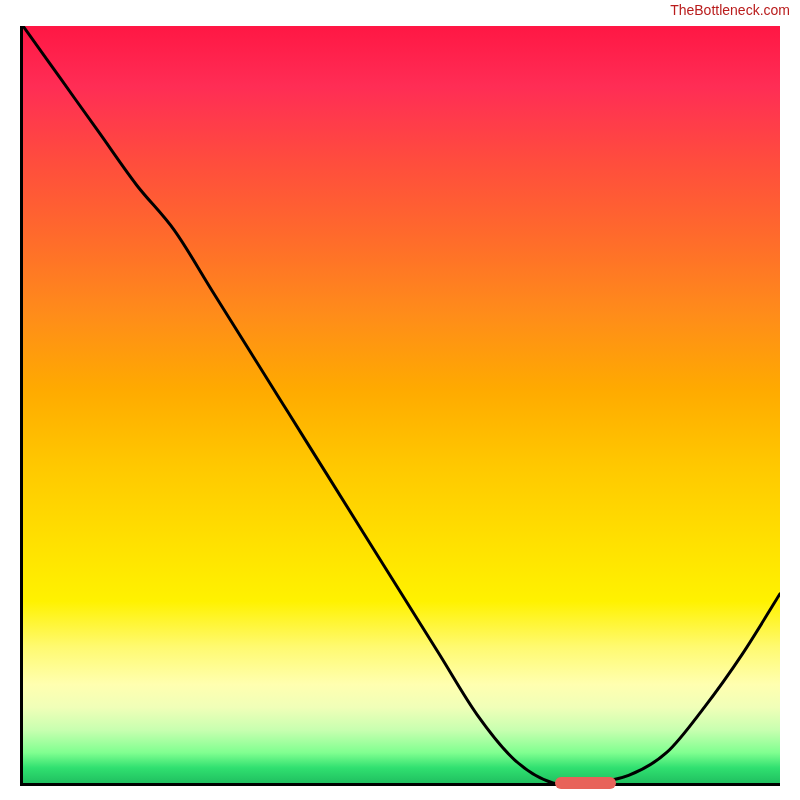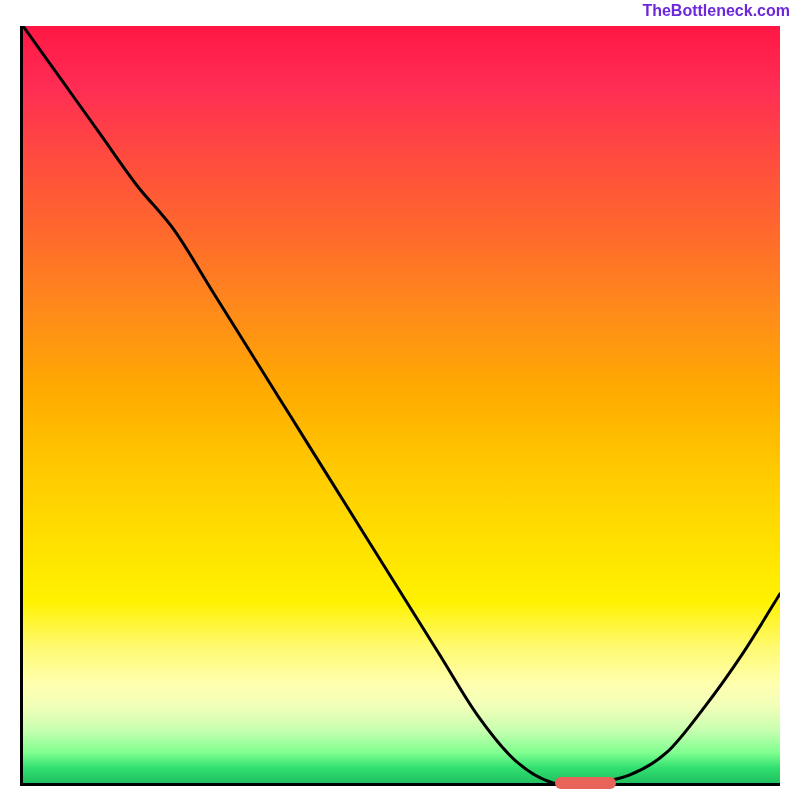--- a/index.html
+++ b/index.html
@@ -7,23 +7,23 @@
   .container {
     position: relative;
     width: 800px;
     height: 800px;
   }
   .watermark {
     position: absolute;
     top: 2px;
     right: 10px;
     font-family: Arial, Helvetica, sans-serif;
-    font-size: 16px;
-    color: #6d28d9;
-    font-weight: bold;
+    font-size: 14px;
+    color: #b91c1c;
+    font-weight: normal;
     z-index: 10;
   }
   .plot-area {
     position: absolute;
     left: 20px;
     top: 26px;
     width: 760px;
     height: 760px;
     border-left: 3px solid #000;
     border-bottom: 3px solid #000;

